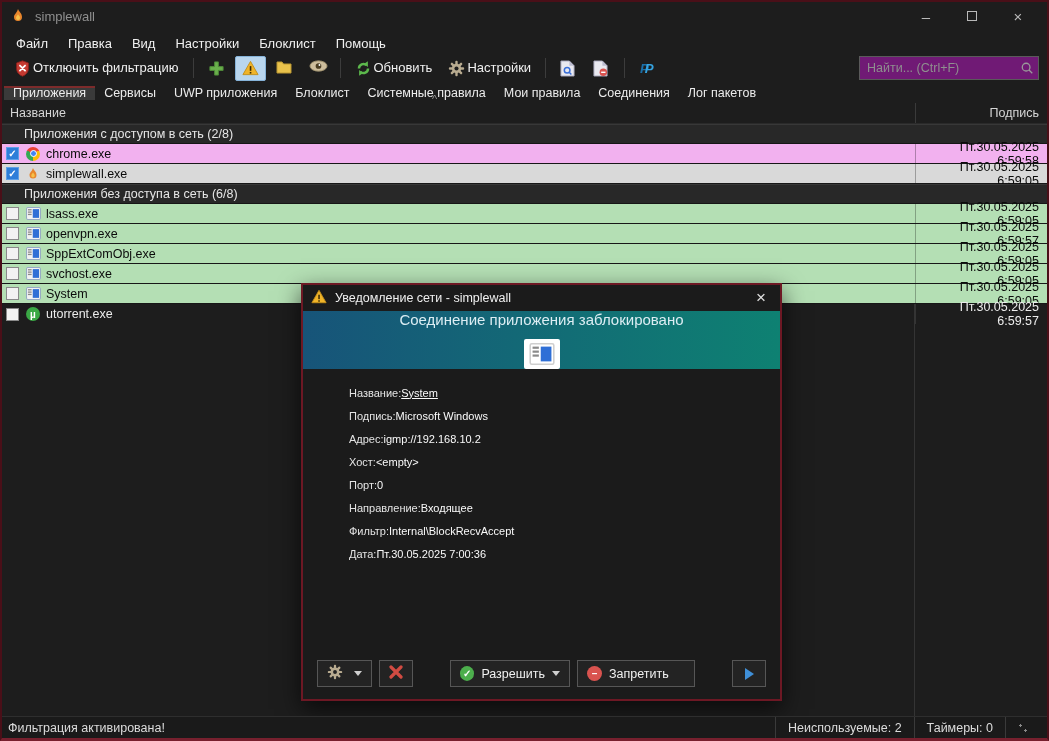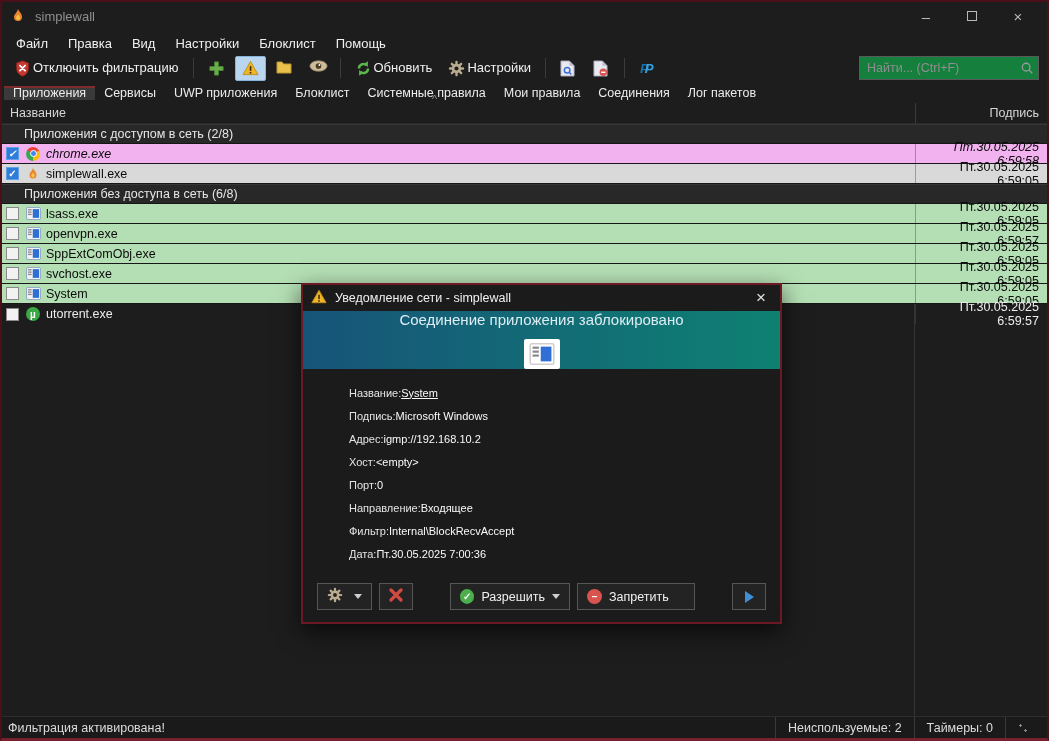--- a/index.html
+++ b/index.html
@@ -19,21 +19,21 @@
   .menubar{ position:absolute; top:28px; left:0; right:0; height:24px; display:flex; align-items:flex-end; padding:0 4px; }
   .menu-item{ padding:3px 10px; color:#f0f0f0; }
 
   
   .toolbar{ position:absolute; top:52px; left:0; right:0; height:28px; display:flex; align-items:center; padding:0 6px; gap:4px; }
   .tbtn{ display:flex; align-items:flex-start; gap:2px; padding:3px 6px; border-radius:2px; color:#f0f0f0; }
   .tsep{ width:1px; height:20px; background:#3c3c3c; margin:0 4px; }
   .toggled{ background:#b9d6ee; border:1px solid #86b3d9; }
   .icon16{ width:17px; height:17px; display:inline-block; }
   .searchwrap{ margin-left:auto; position:relative; margin-right:2px; }
-  .searchwrap input{ width:180px; height:24px; background:#15803d; border:1px solid #5a5a5a;
+  .searchwrap input{ width:180px; height:24px; background:#701a75; border:1px solid #5a5a5a;
     color:#cfcfcf; font-family:"Liberation Sans",sans-serif; font-size:12.5px; padding:0 24px 0 7px; outline:none; }
   .searchwrap input::placeholder{ color:#8f8f8f; }
   .searchwrap svg{ position:absolute; right:5px; top:5px; }
 
   
   .tabs{ position:absolute; top:80px; left:0; right:0; height:21px; display:flex; align-items:center; padding-left:2px; }
   .tab{ display:flex; align-items:center; padding:0 9px; color:#ececec; font-size:12.5px; position:relative; }
   .tab.selected{ background:#3a3a3a; box-shadow:inset 0 2px 0 #7d2b2b; }
   .tab-chevron{ position:absolute; top:94px; left:430px; color:#9a9a9a; font-size:11px; line-height:6px; }
   .tab-chevron::after{ content:"^"; }
@@ -44,21 +44,21 @@
   .colheader .cname{ padding-left:8px; flex:1; }
   .colheader .cadded{ width:132px; text-align:right; padding-right:8px; border-left:1px solid #3a3a3a; height:100%; display:flex; align-items:center; justify-content:flex-end; }
 
   
   .list{ position:absolute; top:122px; left:0; right:0; bottom:22px; }
   .colsep{ position:absolute; top:0; bottom:0; right:132px; width:1px; background:#343434; }
   .grouphdr{ position:relative; height:20px; display:flex; align-items:center; background:#282828;
     border-top:1px solid #383838; border-bottom:1px solid #161616; color:#e6e6e6; font-size:12.5px; padding-left:22px; }
   .row{ position:relative; height:20px; display:flex; align-items:center; color:#0b0b0b; font-size:12.5px;
     border-bottom:1px solid #171717; }
-  .row.pink{ background:#f2b1ef;font-style:italic; }
+  .row.pink{ background:#f2b1ef; }
   .row.silver{ background:#d9d9d9; }
   .row.green{ background:#b4dfb4; }
   .row.dark{ background:transparent; color:#ececec; border-bottom:none; }
   .cb{ width:13px; height:13px; margin-left:4px; border:1px solid #8a8a8a; background:#f2f2f2;
     display:flex; align-items:center; justify-content:center; flex:none; }
   .cb.checked{ background:#2e7ed9; border-color:#5fa0e6; }
   .cb.checked::after{ content:"✓"; color:#fff; font-size:10px; font-weight:bold; line-height:1; }
   .ric{ width:16px; height:16px; margin:0 5px 0 6px; flex:none; display:flex; align-items:center; justify-content:center; }
   .rname{ flex:1; }
   .rdate{ width:132px; text-align:right; padding-right:8px; border-left:1px solid rgba(0,0,0,0.28);
@@ -77,21 +77,21 @@
   .statusbar{ position:absolute; left:0; right:0; bottom:0; height:22px; background:#1a1a1a;
     border-top:1px solid #2e2e2e; display:flex; align-items:center; font-size:12.5px; color:#dcdcdc; }
   .sb-left{ padding-left:6px; flex:1; }
   .sb-item{ border-left:1px solid #3a3a3a; padding:0 12px; height:100%; display:flex; align-items:center; }
   .sb-grip{ width:14px; height:14px; margin:4px 3px 0 0;
     background:radial-gradient(circle 1.3px, #8a8a8a 1.2px, transparent 1.4px) 0 0/5px 5px no-repeat,
                radial-gradient(circle 1.3px, #8a8a8a 1.2px, transparent 1.4px) 5px 5px/5px 5px no-repeat,
                radial-gradient(circle 1.3px, #8a8a8a 1.2px, transparent 1.4px) 10px 10px/14px 14px no-repeat; }
 
   
-  .dialog{ position:absolute; left:299px; top:281px; width:481px; height:341px; background:#1b1b1b;
+  .dialog{ position:absolute; left:299px; top:281px; width:481px; height:418px; background:#1b1b1b;
     border:2px solid #6d1824; box-shadow:0 8px 22px rgba(0,0,0,0.65); }
   .dlg-title{ height:26px; display:flex; align-items:center; padding:0 8px; gap:8px; background:#1b1b1b; }
   .dlg-title .t{ font-size:12.5px; color:#f0f0f0; flex:1; }
   .dlg-close{ color:#e0e0e0; font-size:17px; padding:0 6px; }
   .dlg-band{ height:58px; background:linear-gradient(90deg,#175479,#0e8172); display:flex; align-items:center; padding:0 14px;flex-direction:column; }
   .dlg-band .bandtext{ font-size:15px; color:#dcedf3; flex:1; }
   .bandicon{ width:36px; height:30px; background:#fff; border-radius:2px; display:flex; align-items:center; justify-content:center; }
   .dlg-fields{ padding:12px 14px 0 14px; }
   .field{ height:23px; display:flex; align-items:center; justify-content:flex-start; font-size:11px;margin-left:32px; }
   .field .lab{ color:#e4e4e4; }

